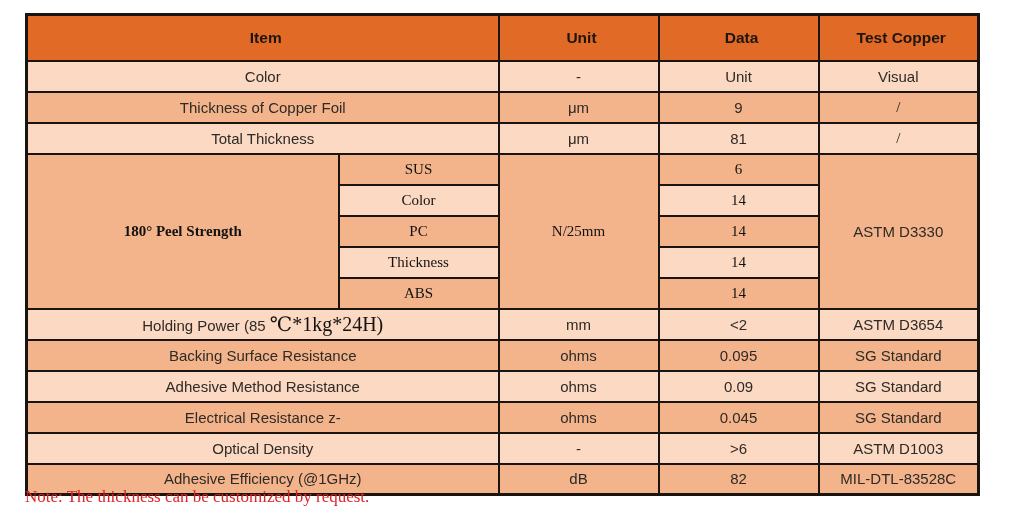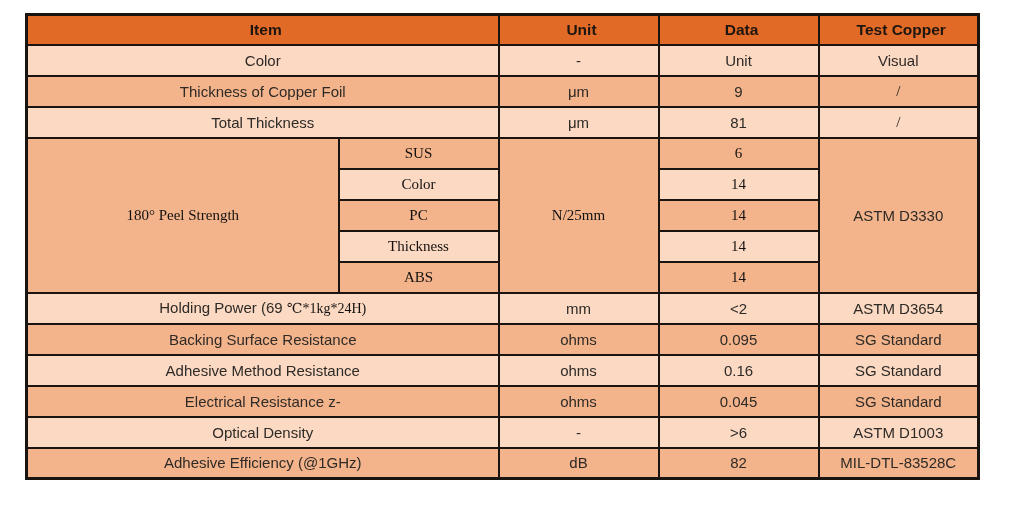--- a/index.html
+++ b/index.html
@@ -34,28 +34,28 @@
     padding:0 2px;
     font-size:15px;
     overflow:hidden;
     white-space:nowrap;
   }
   tr.hdr th{
     background:var(--header-bg);
     color:#1d1610;
     font-weight:bold;
     font-size:15.5px;
-    height:30px;
+    height:46px;
     padding-left:8px;
   }
   tr.row{height:31px;}
   .light{background:var(--row-light);}
   .dark{background:var(--row-dark);}
-  .serif{font-family:"Liberation Serif","DejaVu Serif",serif;font-size:14px;color:#141210;}
-  td.peel-item{font-size:17px;}
+  .serif{font-family:"Liberation Serif","DejaVu Serif",serif;font-size:20px;color:#141210;}
+  td.peel-item{font-size:17px;font-weight:bold;}
   td.low{vertical-align:bottom;padding-bottom:2px;}
   .note{
     position:absolute;left:25px;top:487px;
     font-family:"Liberation Serif","DejaVu Serif",serif;
     font-size:17px;
     color:var(--note-red);
   }
 </style>
 </head>
 <body>
@@ -116,37 +116,37 @@
     <tr class="row">
       <td class="light serif">Thickness</td>
       <td class="light serif">14</td>
     </tr>
     <tr class="row">
       <td class="dark serif">ABS</td>
       <td class="dark serif">14</td>
     </tr>
 
     <tr class="row">
-      <td colspan="2" class="light"><span>Holding Power (69 </span><span class="serif">℃*1kg*24H)</span></td>
+      <td colspan="2" class="light"><span>Holding Power (85 </span><span class="serif">℃*1kg*24H)</span></td>
       <td class="light">mm</td>
       <td class="light">&lt;2</td>
       <td class="light">ASTM D3654</td>
     </tr>
 
     <tr class="row">
       <td colspan="2" class="dark">Backing Surface Resistance</td>
       <td class="dark">ohms</td>
       <td class="dark">0.095</td>
       <td class="dark">SG Standard</td>
     </tr>
 
     <tr class="row">
       <td colspan="2" class="light">Adhesive Method Resistance</td>
       <td class="light">ohms</td>
-      <td class="light">0.16</td>
+      <td class="light">0.09</td>
       <td class="light">SG Standard</td>
     </tr>
 
     <tr class="row">
       <td colspan="2" class="dark">Electrical Resistance z-</td>
       <td class="dark low">ohms</td>
       <td class="dark">0.045</td>
       <td class="dark">SG Standard</td>
     </tr>
 
@@ -159,13 +159,14 @@
 
     <tr class="row">
       <td colspan="2" class="dark">Adhesive Efficiency (@1GHz)</td>
       <td class="dark">dB</td>
       <td class="dark">82</td>
       <td class="dark">MIL-DTL-83528C</td>
     </tr>
   </tbody>
     </table>
 
+  <div class="note">Note: The thickness can be customized by request.</div>
 </div>
 
 </body></html>

